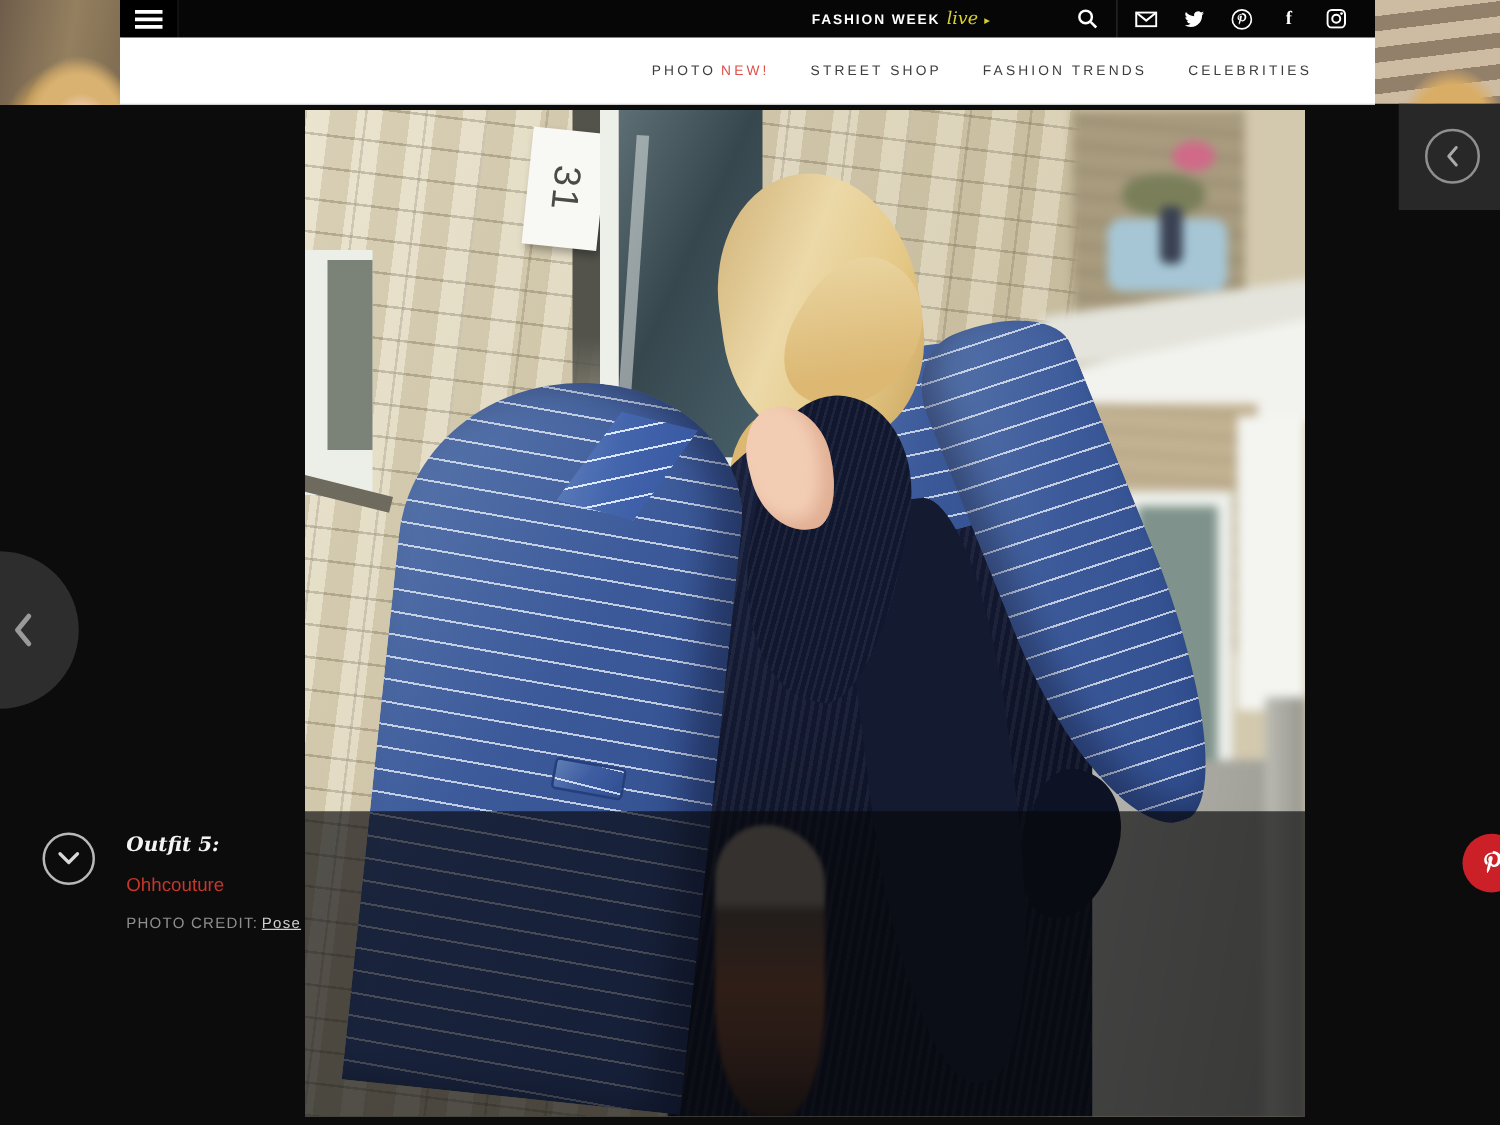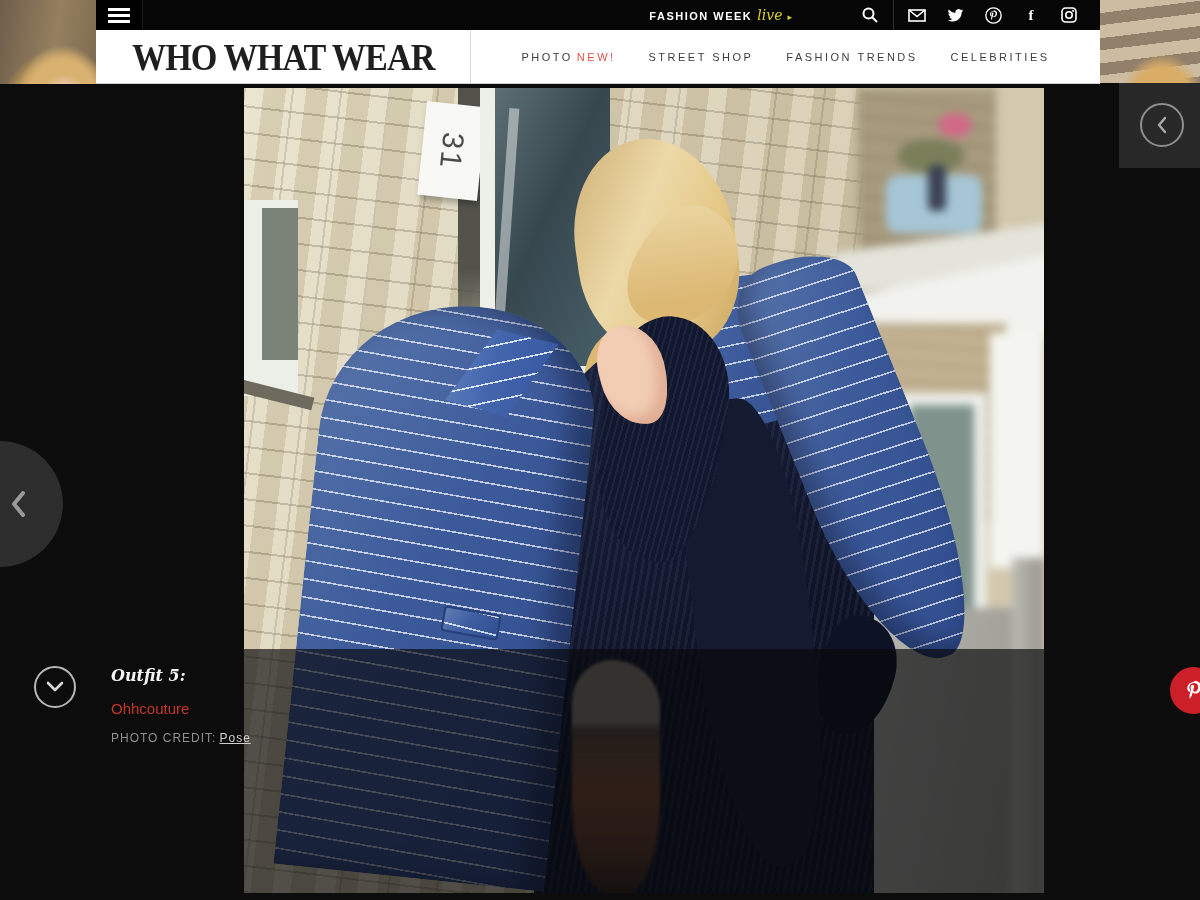--- a/index.html
+++ b/index.html
@@ -148,21 +148,21 @@
 
   
   #corner-nav-box { left:1119px; top:83px; width:81px; height:85px; background:#282828; cursor:pointer; }
   #corner-nav-box .circ { position:absolute; left:21px; top:20px; width:44px; height:44px;
     border:2px solid #8f8f8f; border-radius:50%; display:flex; align-items:center; justify-content:center; }
   #prev-circle { left:-63px; top:441px; width:126px; height:126px; background:#2d2d2d;
     border-radius:50%; cursor:pointer; }
   #prev-circle svg { position:absolute; left:72px; top:49px; }
   #caption-toggle { left:34px; top:666px; width:42px; height:42px; border:2px solid #b8b8b8;
     border-radius:50%; cursor:pointer; display:flex; align-items:center; justify-content:center; }
-  #caption-text { left:111px; top:666px; }
+  #caption-text { left:101px; top:666px; }
   #outfit-label { font-family:"DejaVu Serif", serif; font-style:italic; font-weight:bold;
     font-size:16px; color:#f4f4f4; margin-bottom:15px; }
   #source-name { font-size:15px; color:#c4372a; margin-bottom:14px; cursor:pointer; }
   #credit-line { font-size:12px; letter-spacing:1px; color:#8f8f8f; }
   #credit-link { color:#cfcfcf; text-decoration:underline; cursor:pointer; margin-left:3px; }
   #pin-btn { left:1170px; top:667px; width:47px; height:47px; border-radius:50%;
     background:#cb2027; cursor:pointer; display:flex; align-items:center; justify-content:center; }
 </style>
 </head>
 <body>
@@ -213,23 +213,20 @@
       <svg width="16" height="16" viewBox="0 0 16 16">
           <rect x="1" y="1" width="14" height="14" rx="3.5" fill="none" stroke="#fff" stroke-width="1.6"></rect>
           <circle cx="8" cy="8" r="3.2" fill="none" stroke="#fff" stroke-width="1.6"></circle>
           <circle cx="12.2" cy="3.8" r="1.1" fill="#fff"></circle>
         </svg>
     </div>
   </div>
 </div>
 
 <div class="abs" id="siteheader">
-  <div class="abs" id="logo-wrap">
-    <span id="logo">WHO WHAT WEAR</span>
-  </div>
   <nav id="main-nav">
     <a class="nav-item">
       <span>PHOTO</span><span class="accent">NEW!</span>
     </a>
     <a class="nav-item">
       <span>STREET SHOP</span>
     </a>
     <a class="nav-item">
       <span>FASHION TRENDS</span>
     </a>

